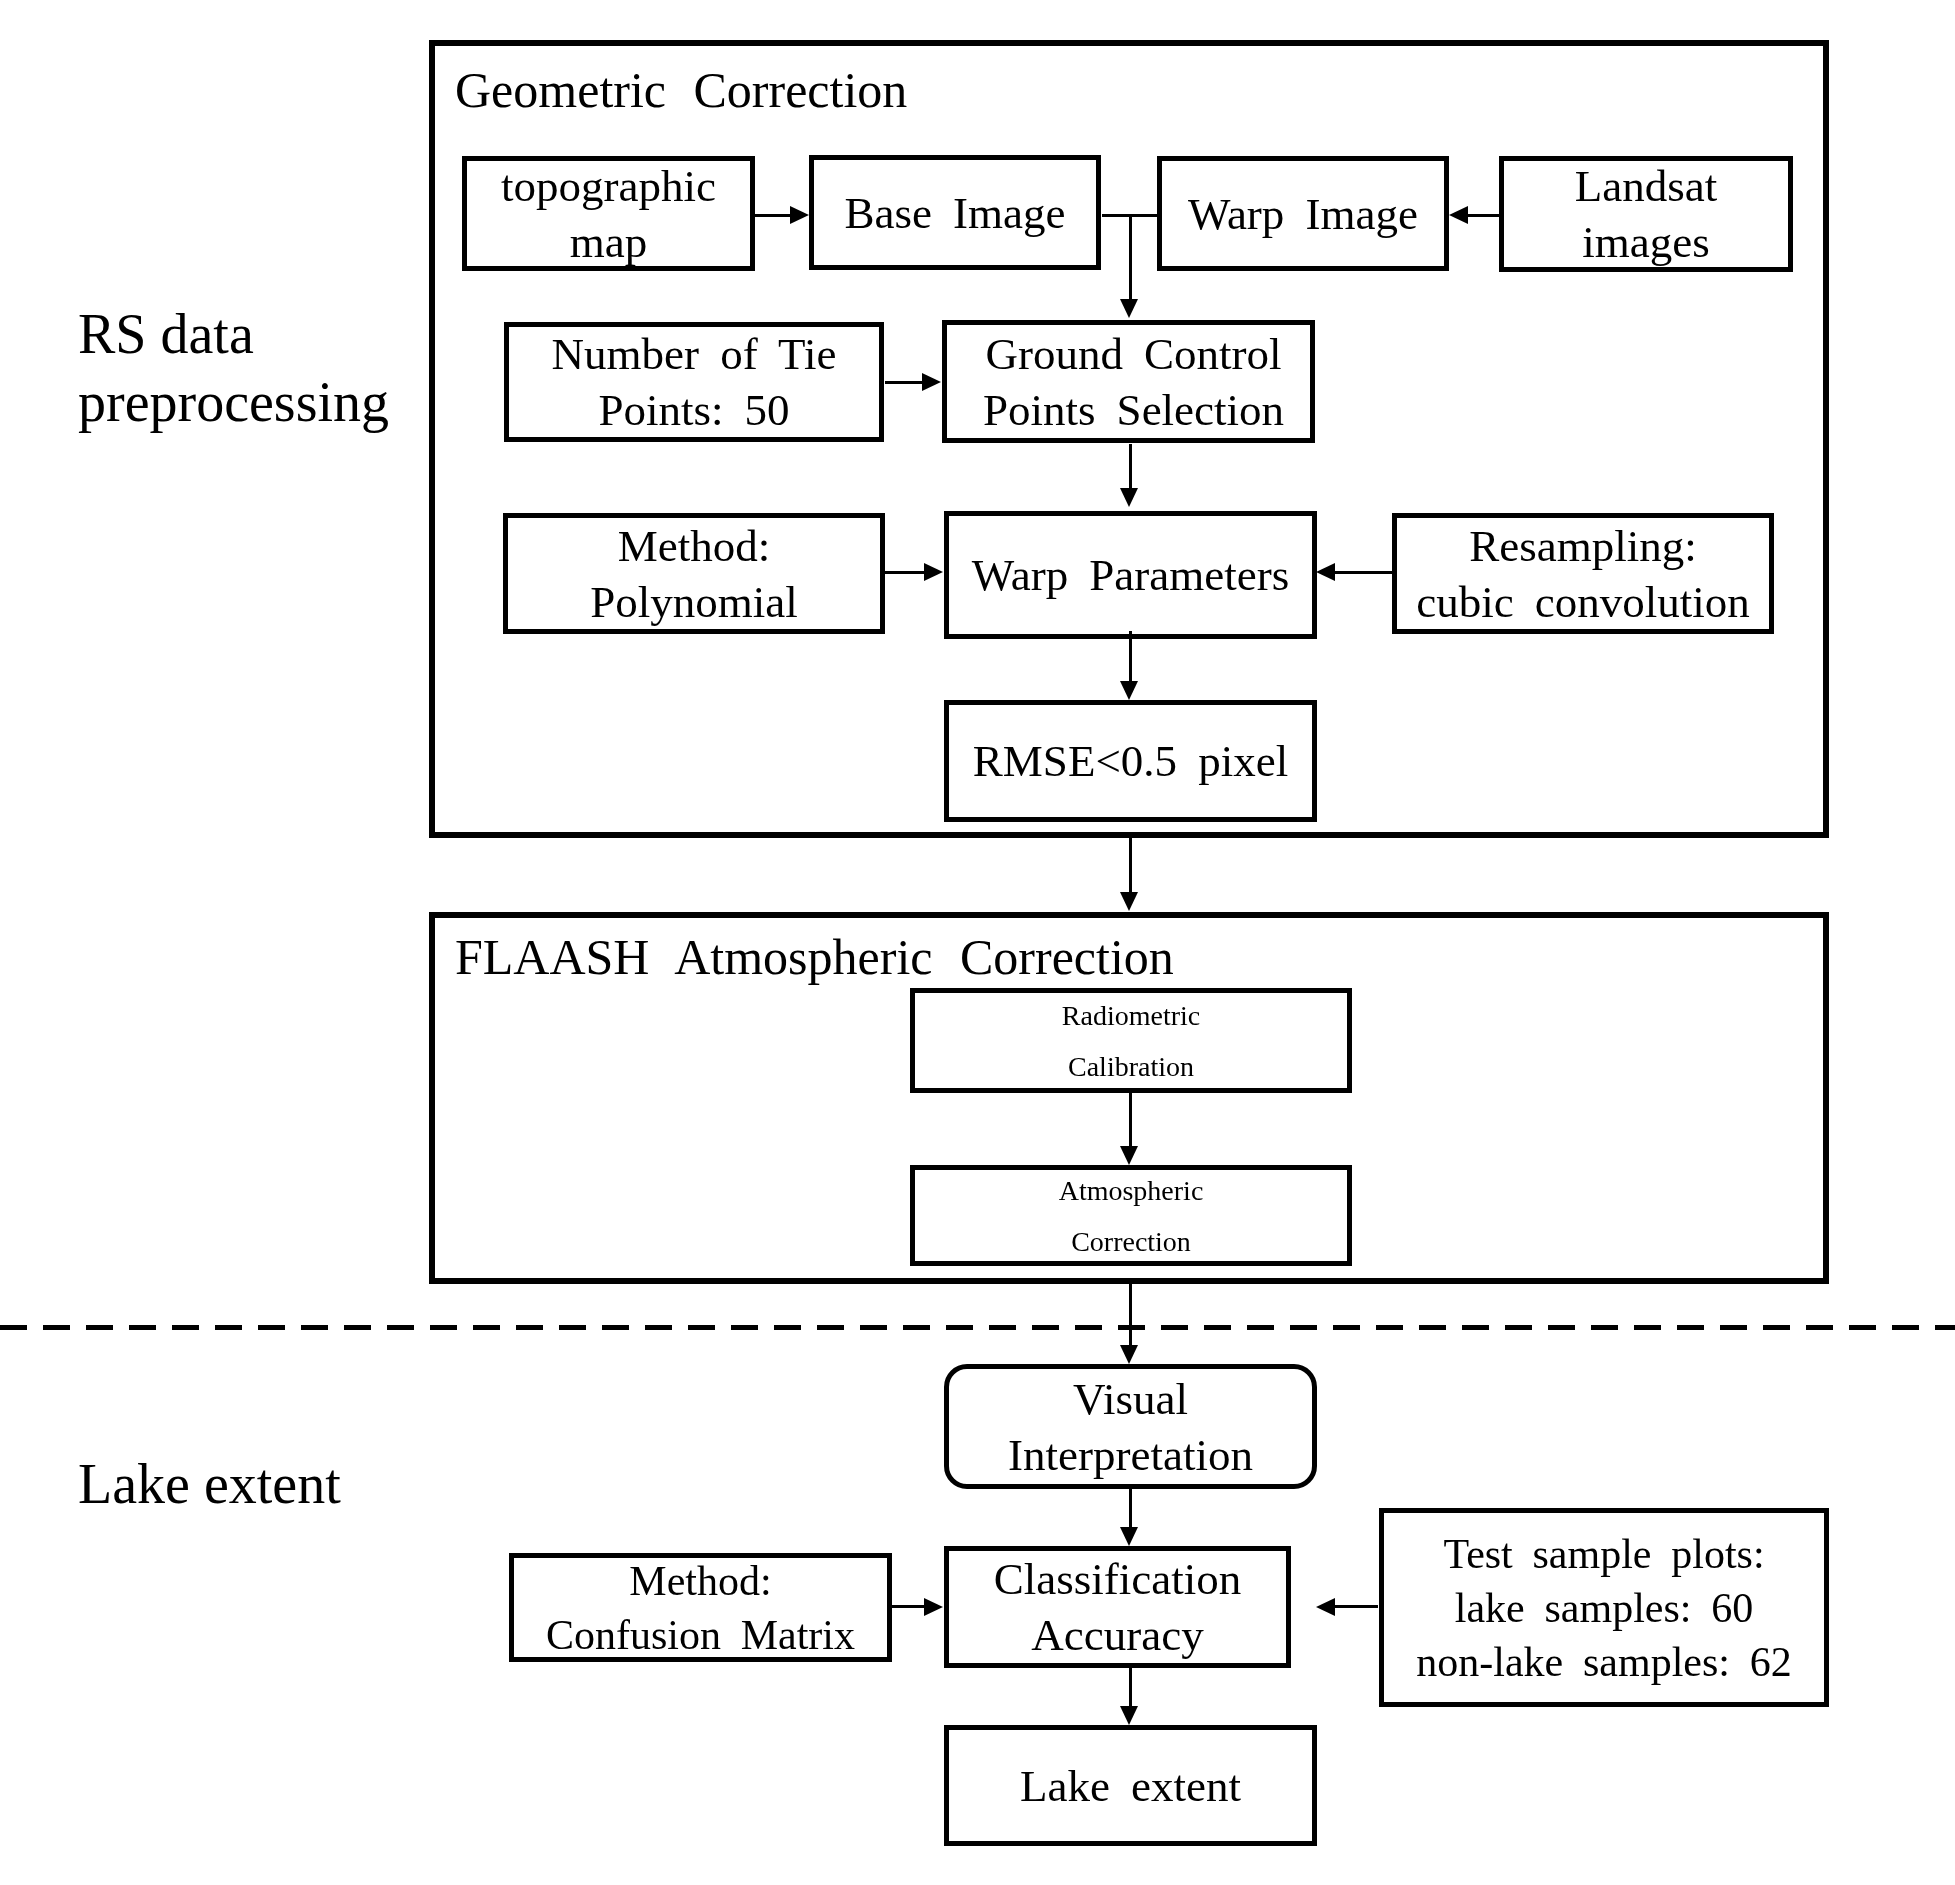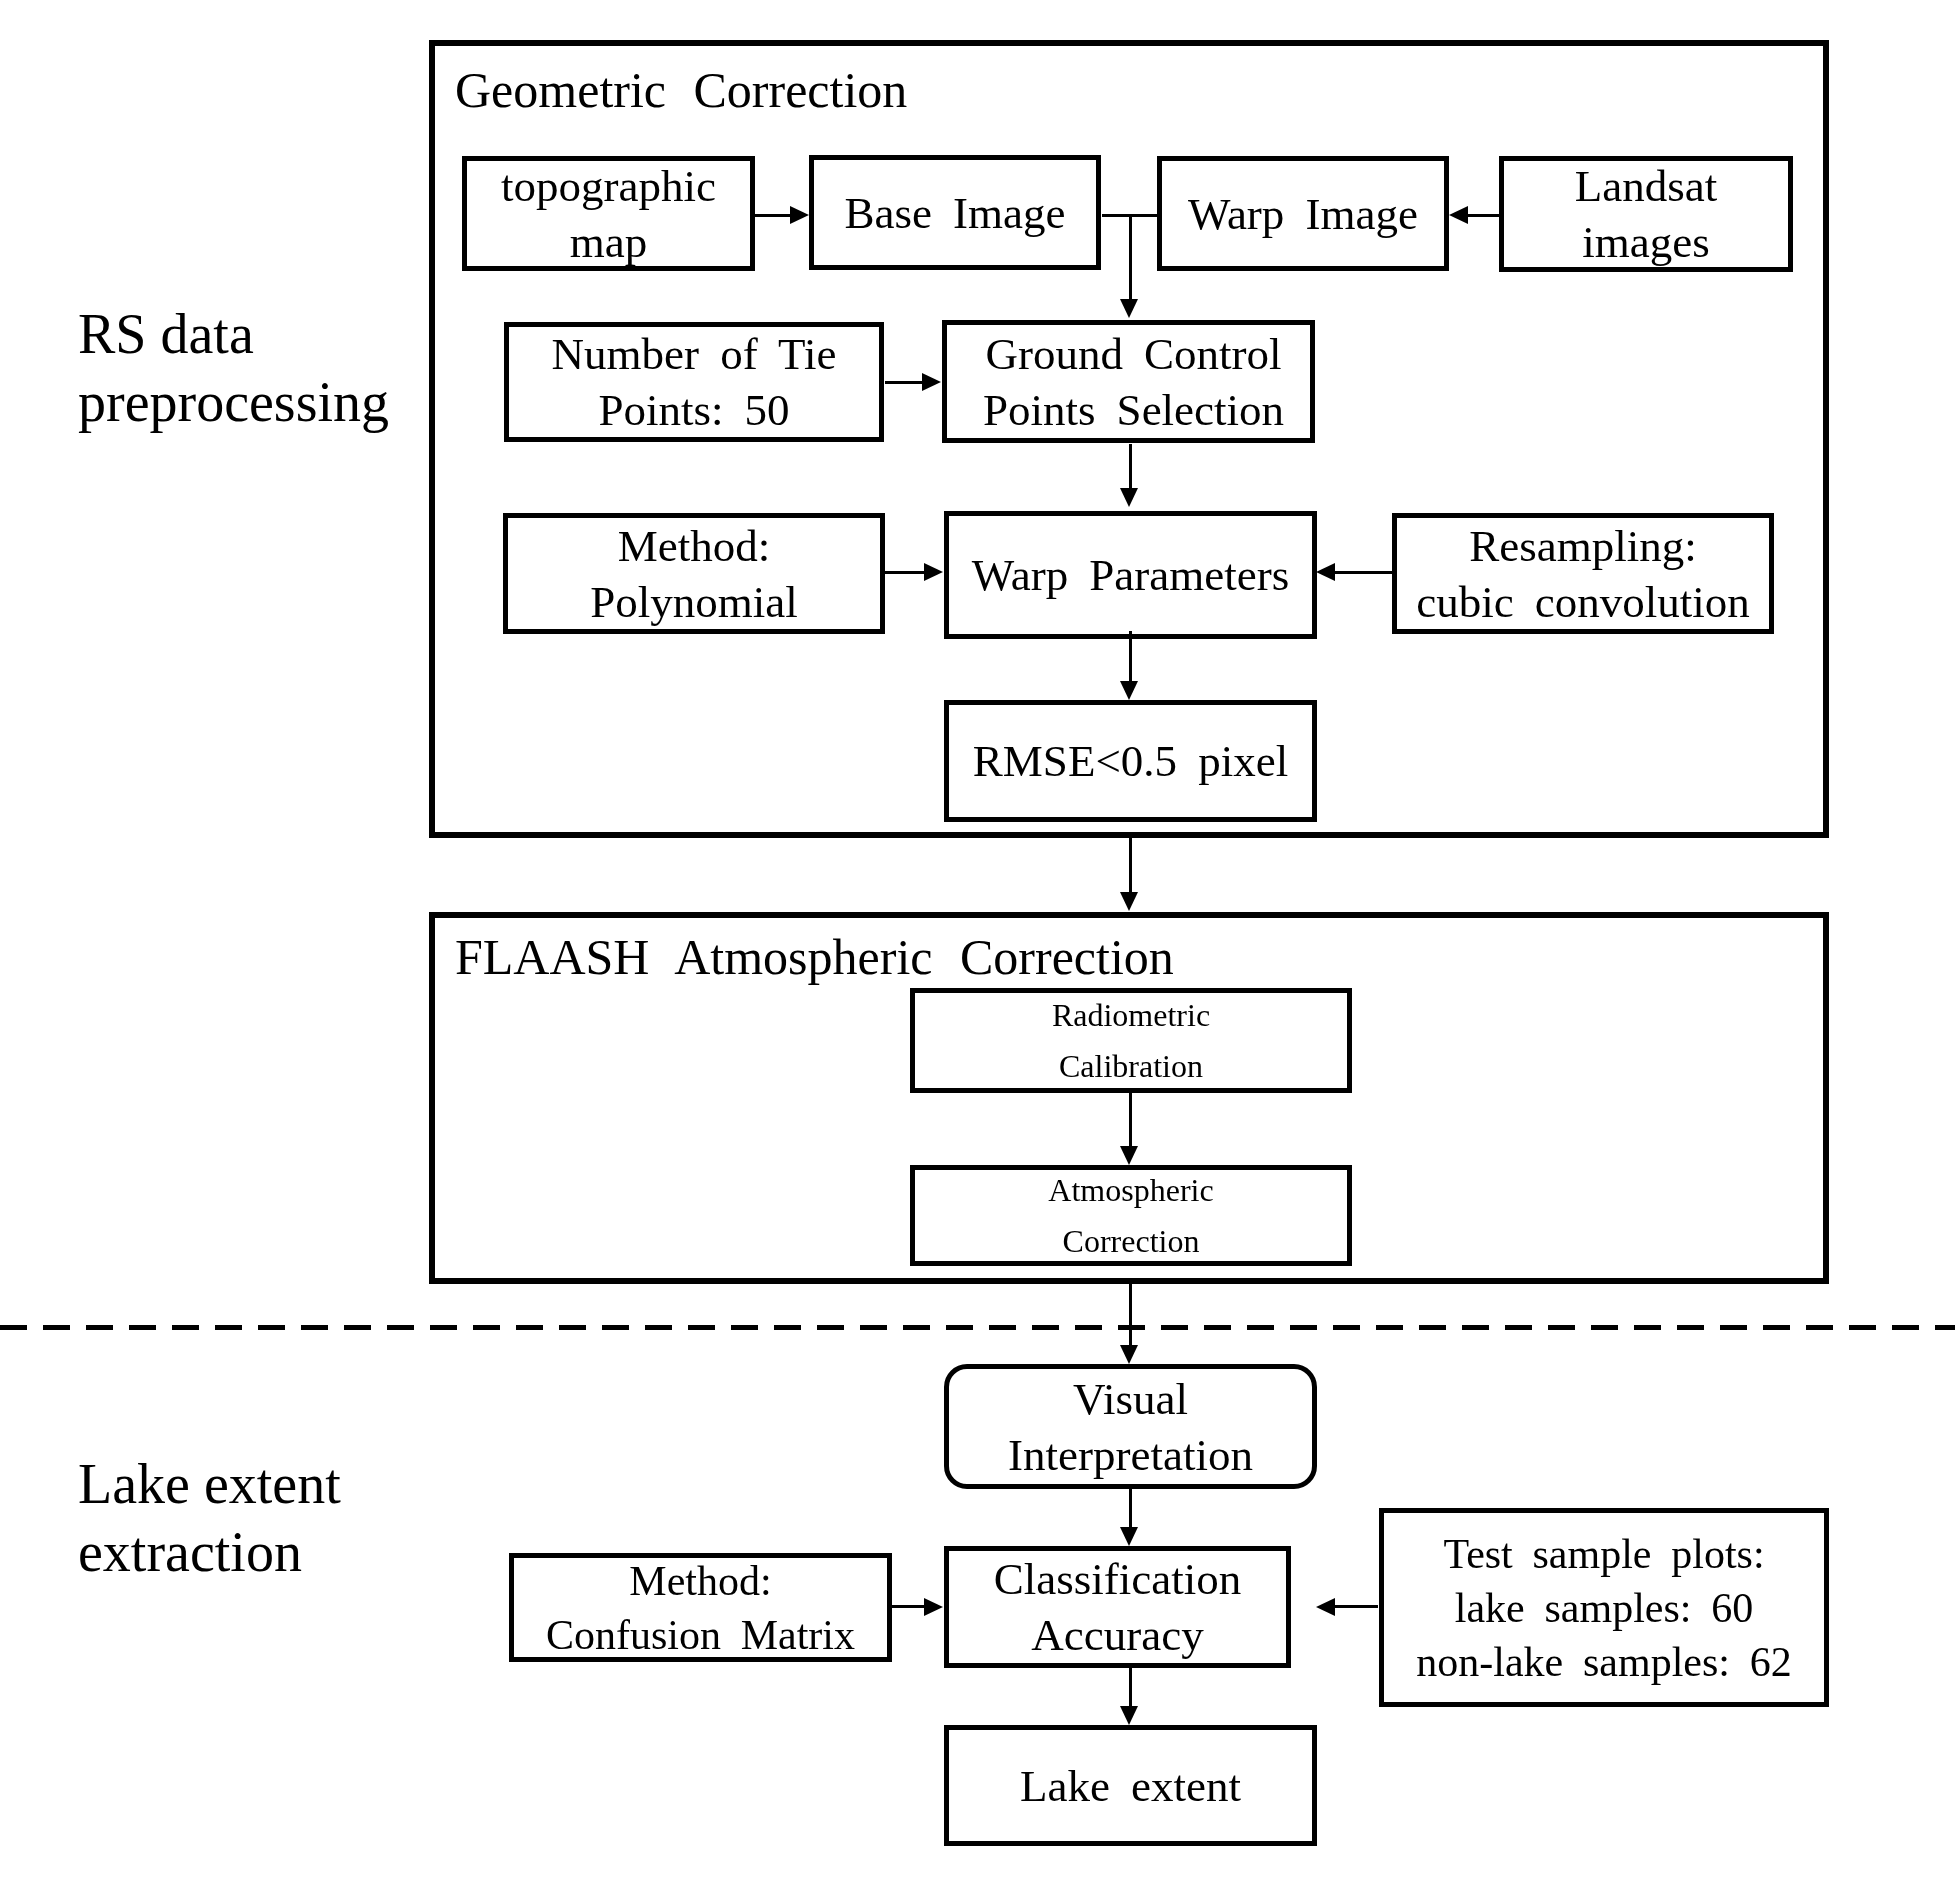--- a/index.html
+++ b/index.html
@@ -29,21 +29,21 @@
     background:#fff;
     box-sizing:border-box;
   }
   .line{
     font-size:45px;
     line-height:56px;
     word-spacing:0.22em;
     white-space:nowrap;
   }
   .line-sm{
-    font-size:32px;
+    font-size:28px;
     line-height:51px;
     word-spacing:0.22em;
     white-space:nowrap;
     text-align:right;
   }
   .line-md{
     font-size:42px;
     line-height:54px;
     word-spacing:0.22em;
     white-space:nowrap;
@@ -77,21 +77,20 @@
 <body>
 
 <div class="canvas">
 
   <div class="side-label" style="left:78px;top:300px;">
     <div>RS data</div>
     <div>preprocessing</div>
   </div>
   <div class="side-label" style="left:78px;top:1450px;">
     <div>Lake extent</div>
-    <div>extraction</div>
   </div>
 
   <div class="container" style="left:429px;top:40px;width:1400px;height:798px;"></div>
   <div class="sec-title" style="left:455px;top:63px;">Geometric Correction</div>
 
   <div class="box" style="left:462px;top:156px;width:293px;height:115px;">
     <div class="line">topographic</div>
     <div class="line">map</div>
   </div>
   <div class="box" style="left:809px;top:155px;width:292px;height:115px;">

